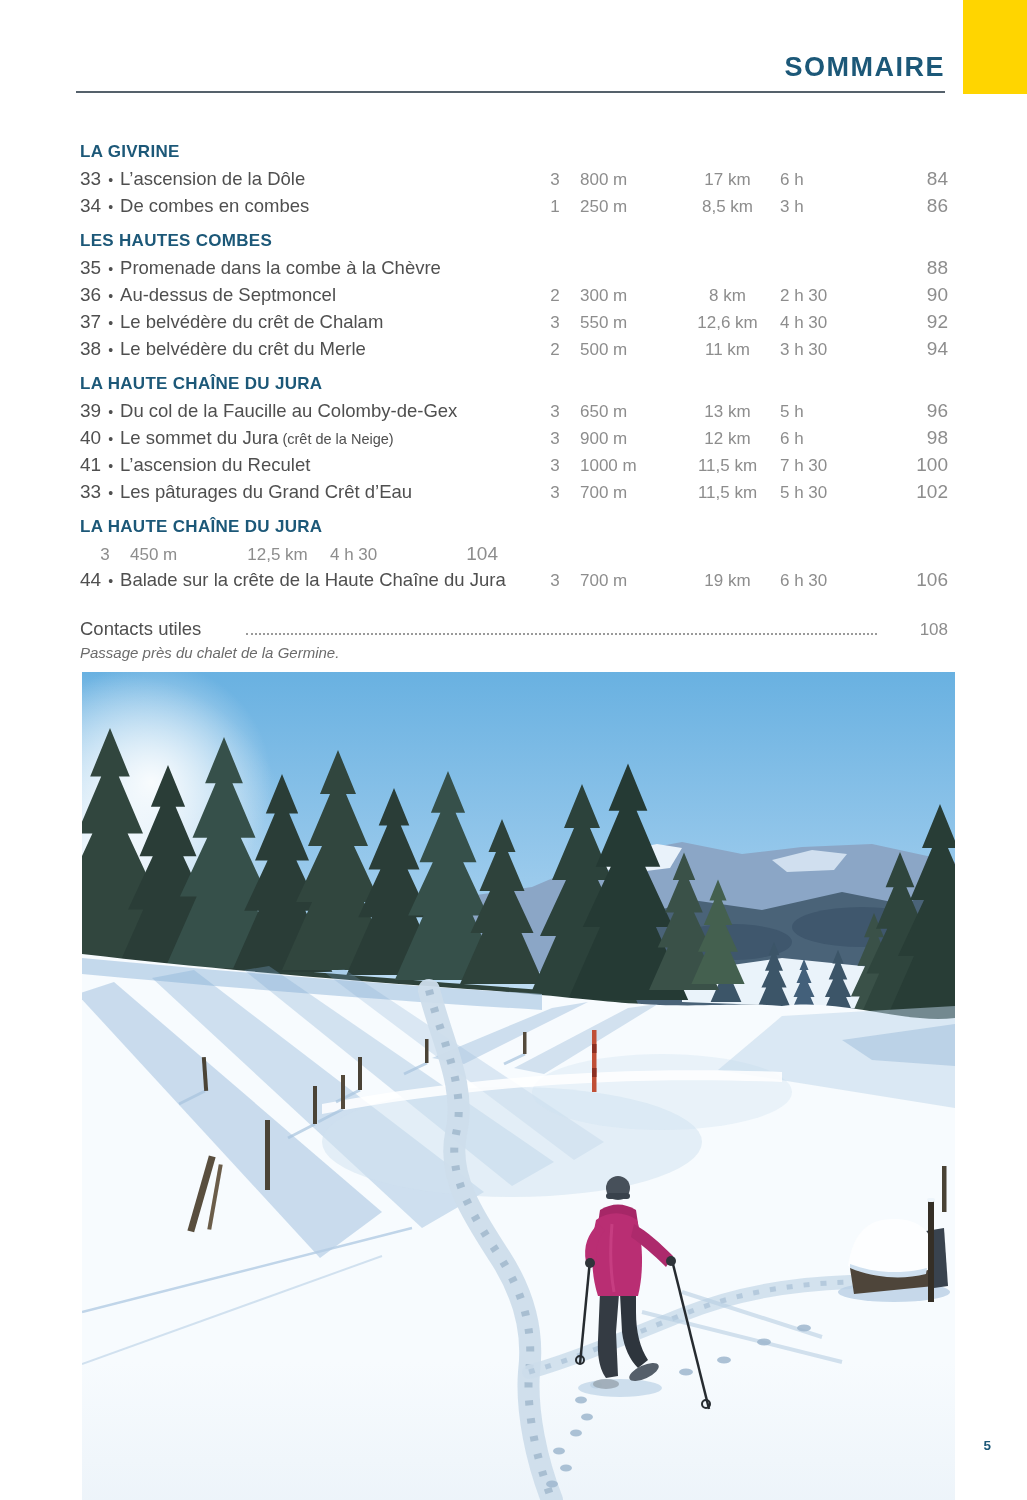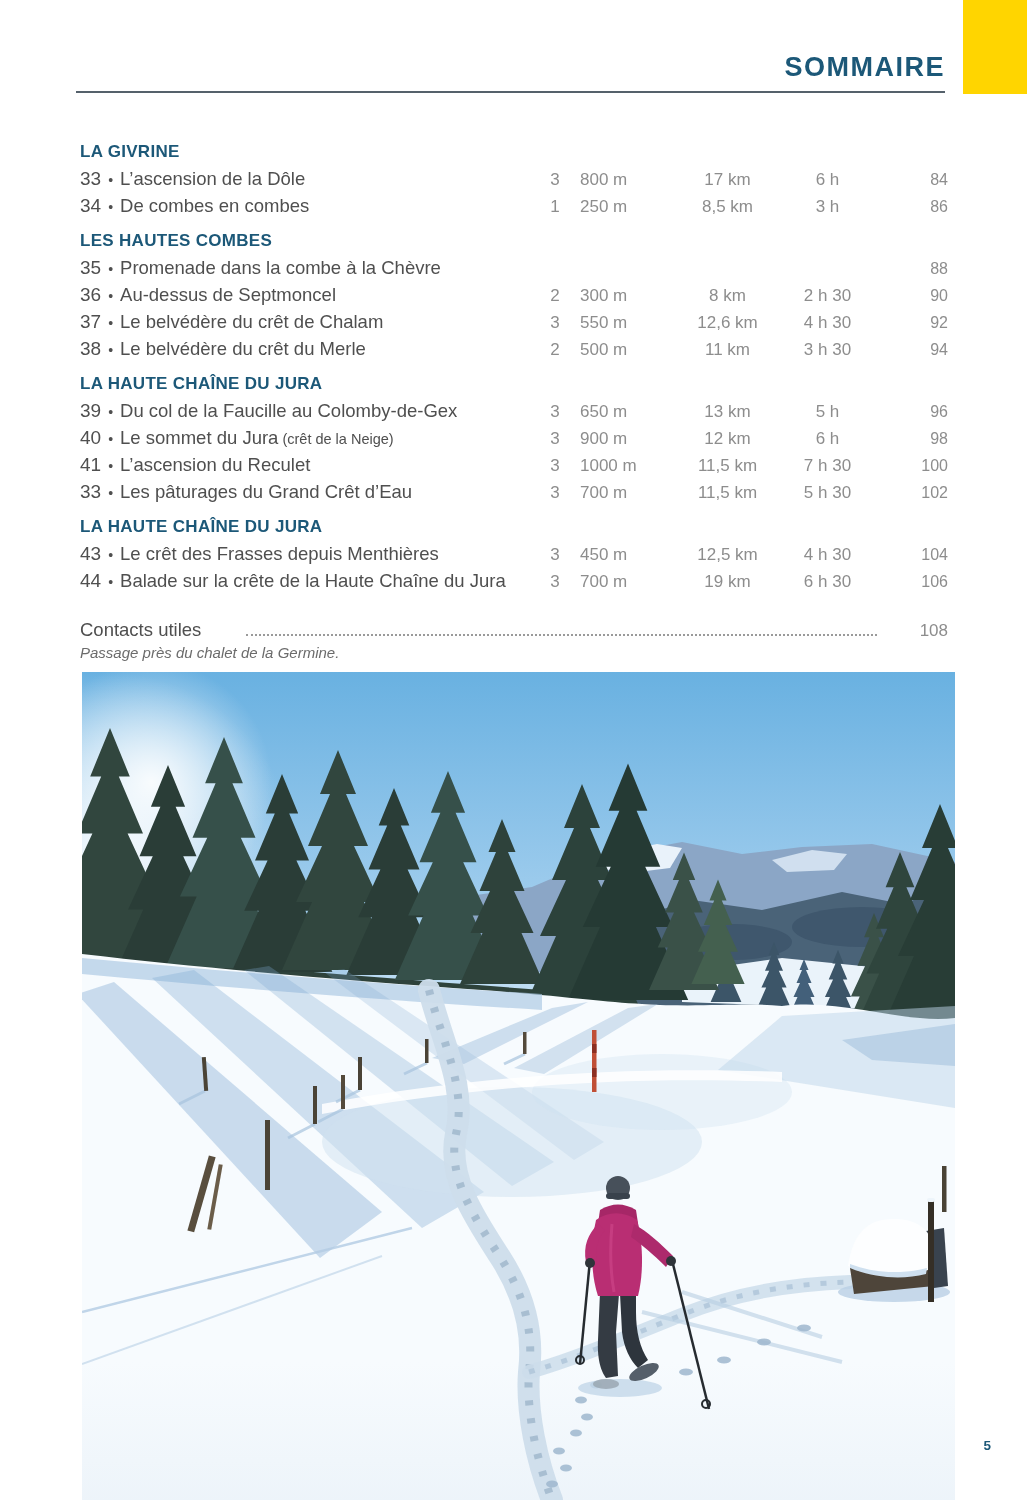--- a/index.html
+++ b/index.html
@@ -14,22 +14,22 @@
         margin:11px 0 4px 0;}
   .toc-section:first-child .section-title{margin-top:0;}
   .row{display:flex;align-items:baseline;line-height:25px;font-size:18.5px;color:#4f4f4f;}
   .cell-title{flex:1;white-space:nowrap;overflow:hidden;}
   .num{font-size:19px;color:#4f4f4f;}
   .bullet{font-size:14px;margin:0 7px;}
   .note{font-size:14.5px;}
   .c-diff{width:50px;text-align:center;color:#8d8d8d;font-size:17px;}
   .c-elev{width:95px;color:#8d8d8d;font-size:17px;}
   .c-dist{width:105px;text-align:center;color:#8d8d8d;font-size:17px;}
-  .c-time{width:95px;text-align:center;color:#8d8d8d;font-size:17px;}
-  .c-page{width:73px;text-align:right;color:#8d8d8d;font-size:16px;}
+  .c-time{width:95px;text-align:left;color:#8d8d8d;font-size:17px;}
+  .c-page{width:73px;text-align:right;color:#8d8d8d;font-size:19px;}
   .contacts-row{display:flex;align-items:baseline;margin-top:24px;font-size:18.5px;color:#4f4f4f;gap:35px;}
   .leader{flex:1;border-bottom:2px dotted #9a9a9a;margin:0 8px 5px 10px;}
   .photo-caption{position:absolute;top:644px;left:80px;font-style:italic;font-size:15px;color:#6b6b6b;}
   .photo{position:absolute;top:672px;left:82px;width:873px;height:828px;}
   .photo svg{display:block;}
   .folio{position:absolute;top:1438px;right:36px;color:#1C5878;font-size:13.5px;font-weight:bold;}
 </style>
 </head>
 <body>
 
@@ -143,21 +143,20 @@
     <span class="c-time">5 h 30</span>
     <span class="c-page">102</span>
   </div>
 </div>
   </section>
 
   <section class="toc-section">
     <h2 class="section-title">LA HAUTE CHAÎNE DU JURA</h2>
     <div>
   <div class="row">
-    <span class="cell-title"><span class="num">43</span><span class="bullet">•</span><span>Le crêt des Frasses depuis Menthières</span></span>
     <span class="c-diff">3</span>
     <span class="c-elev">450 m</span>
     <span class="c-dist">12,5 km</span>
     <span class="c-time">4 h 30</span>
     <span class="c-page">104</span>
   </div>
 
   <div class="row">
     <span class="cell-title"><span class="num">44</span><span class="bullet">•</span><span>Balade sur la crête de la Haute Chaîne du Jura</span></span>
     <span class="c-diff">3</span>

